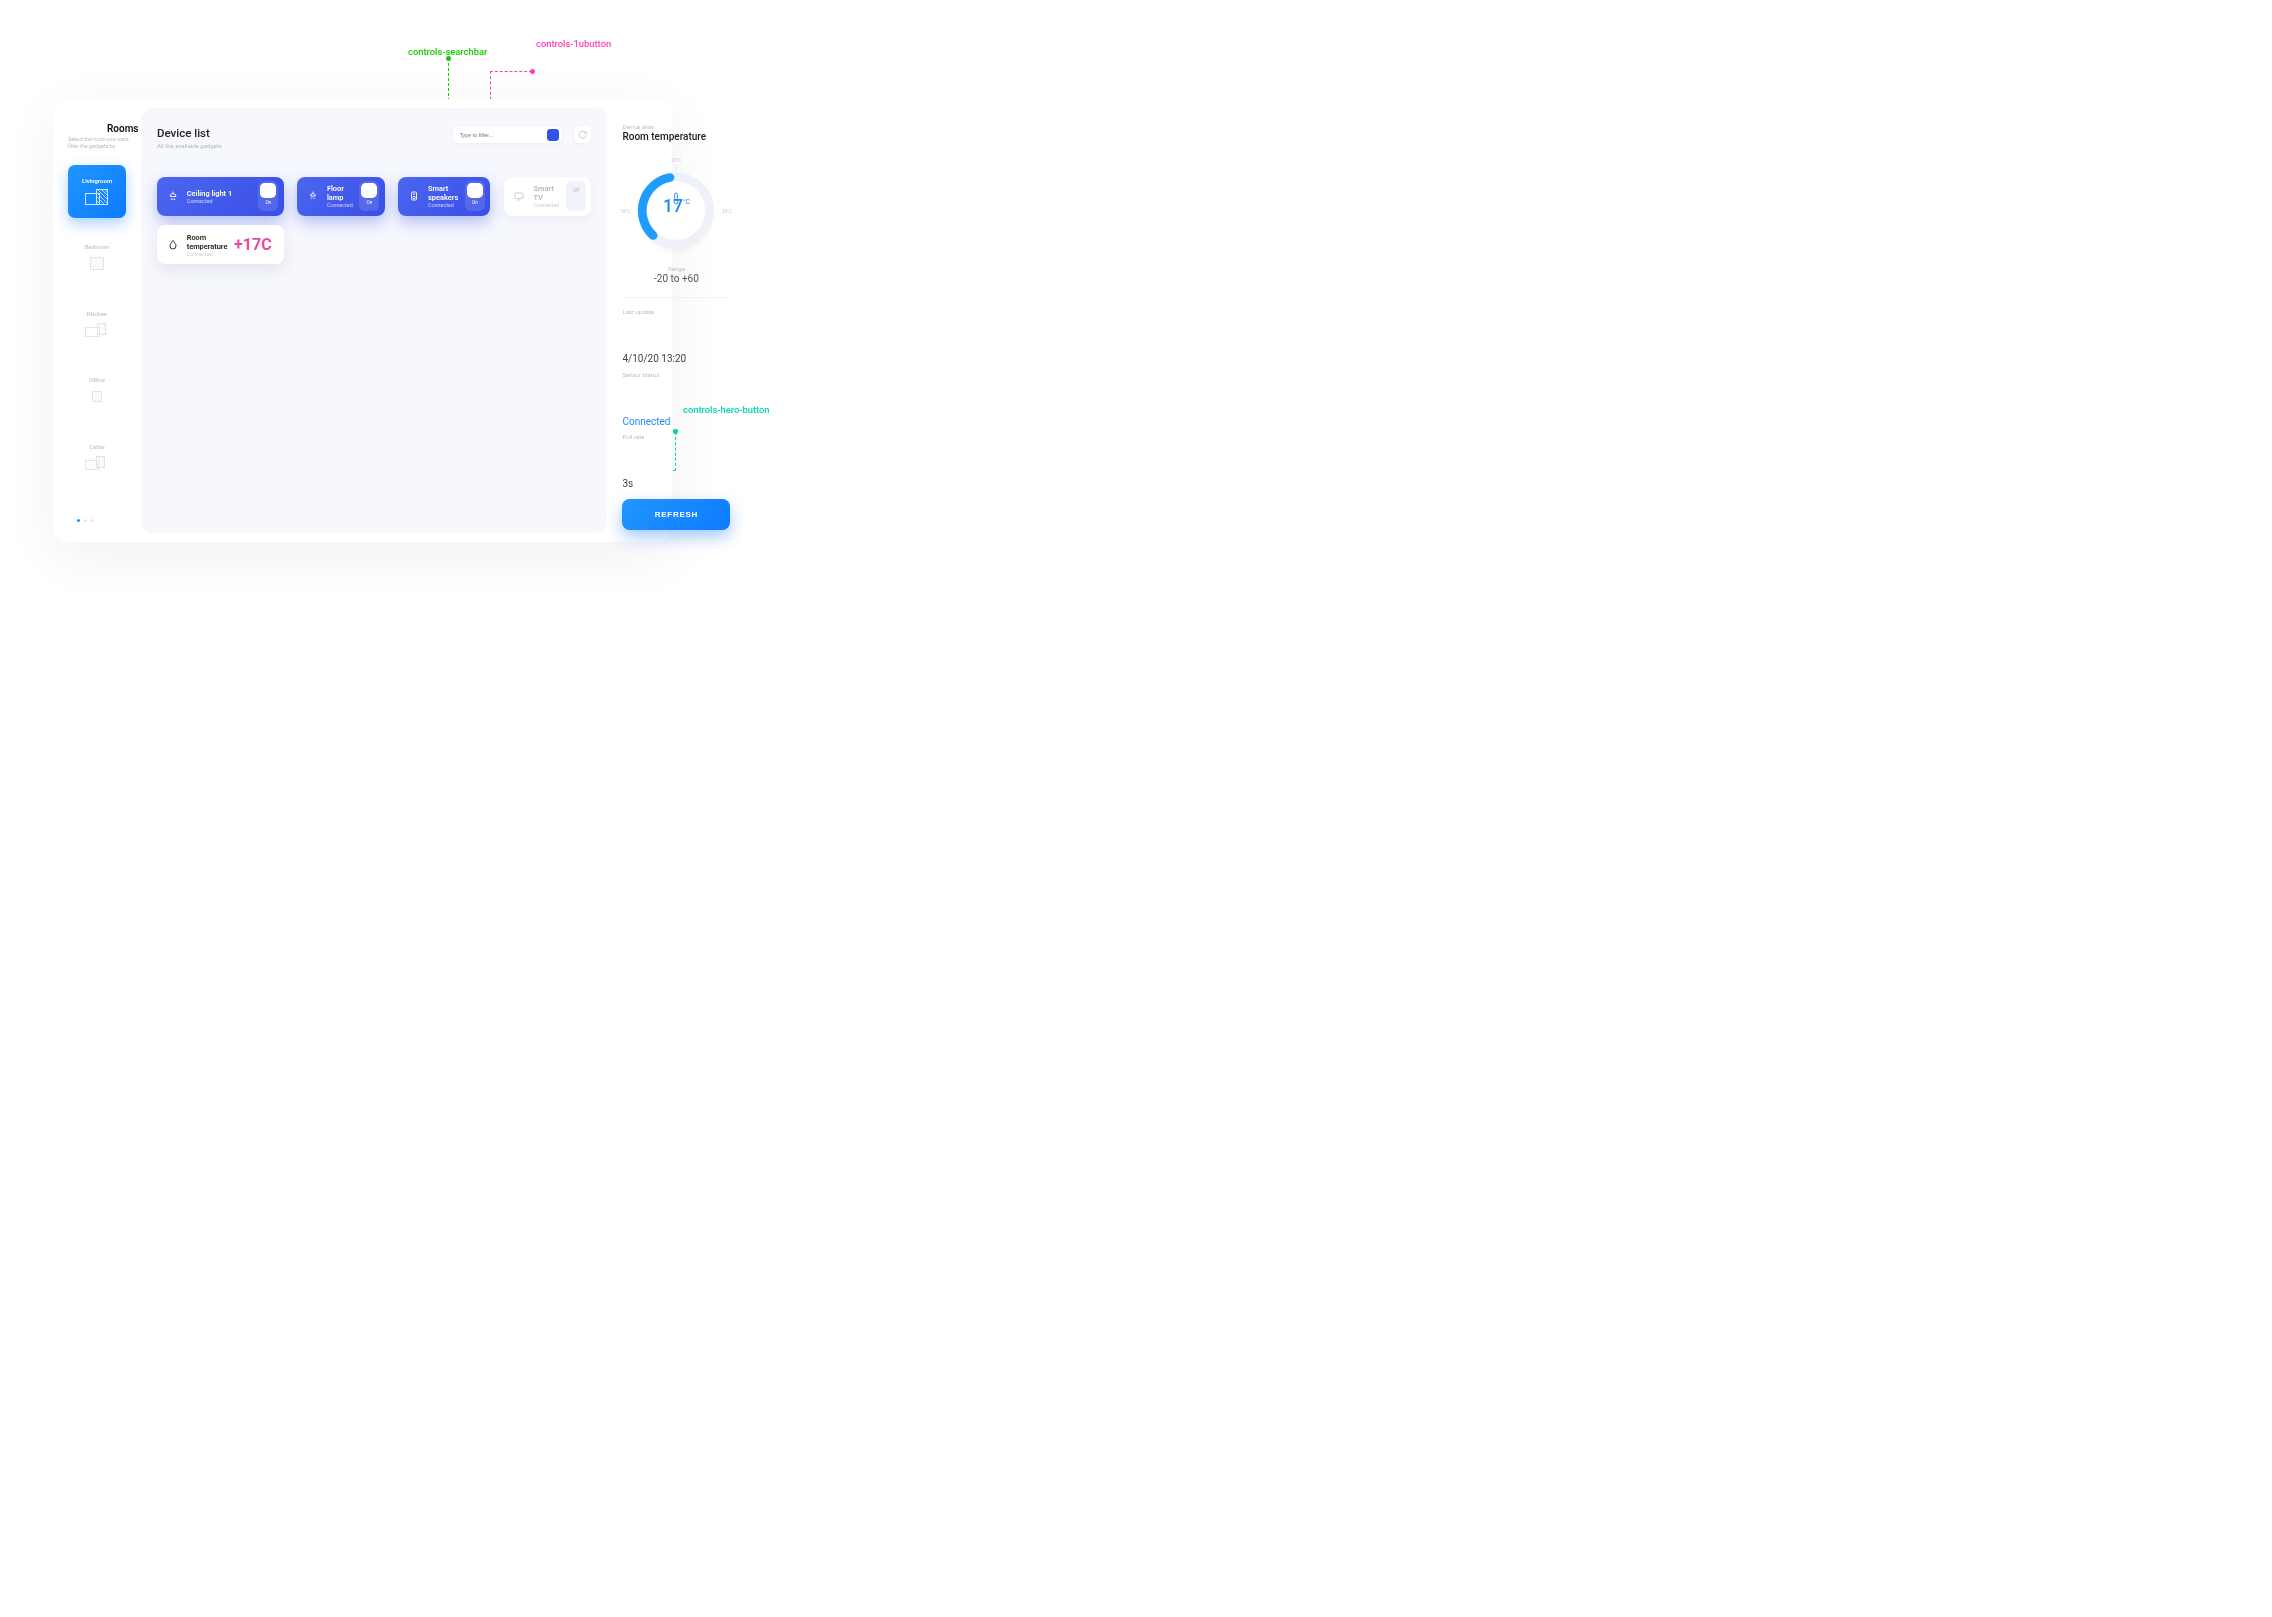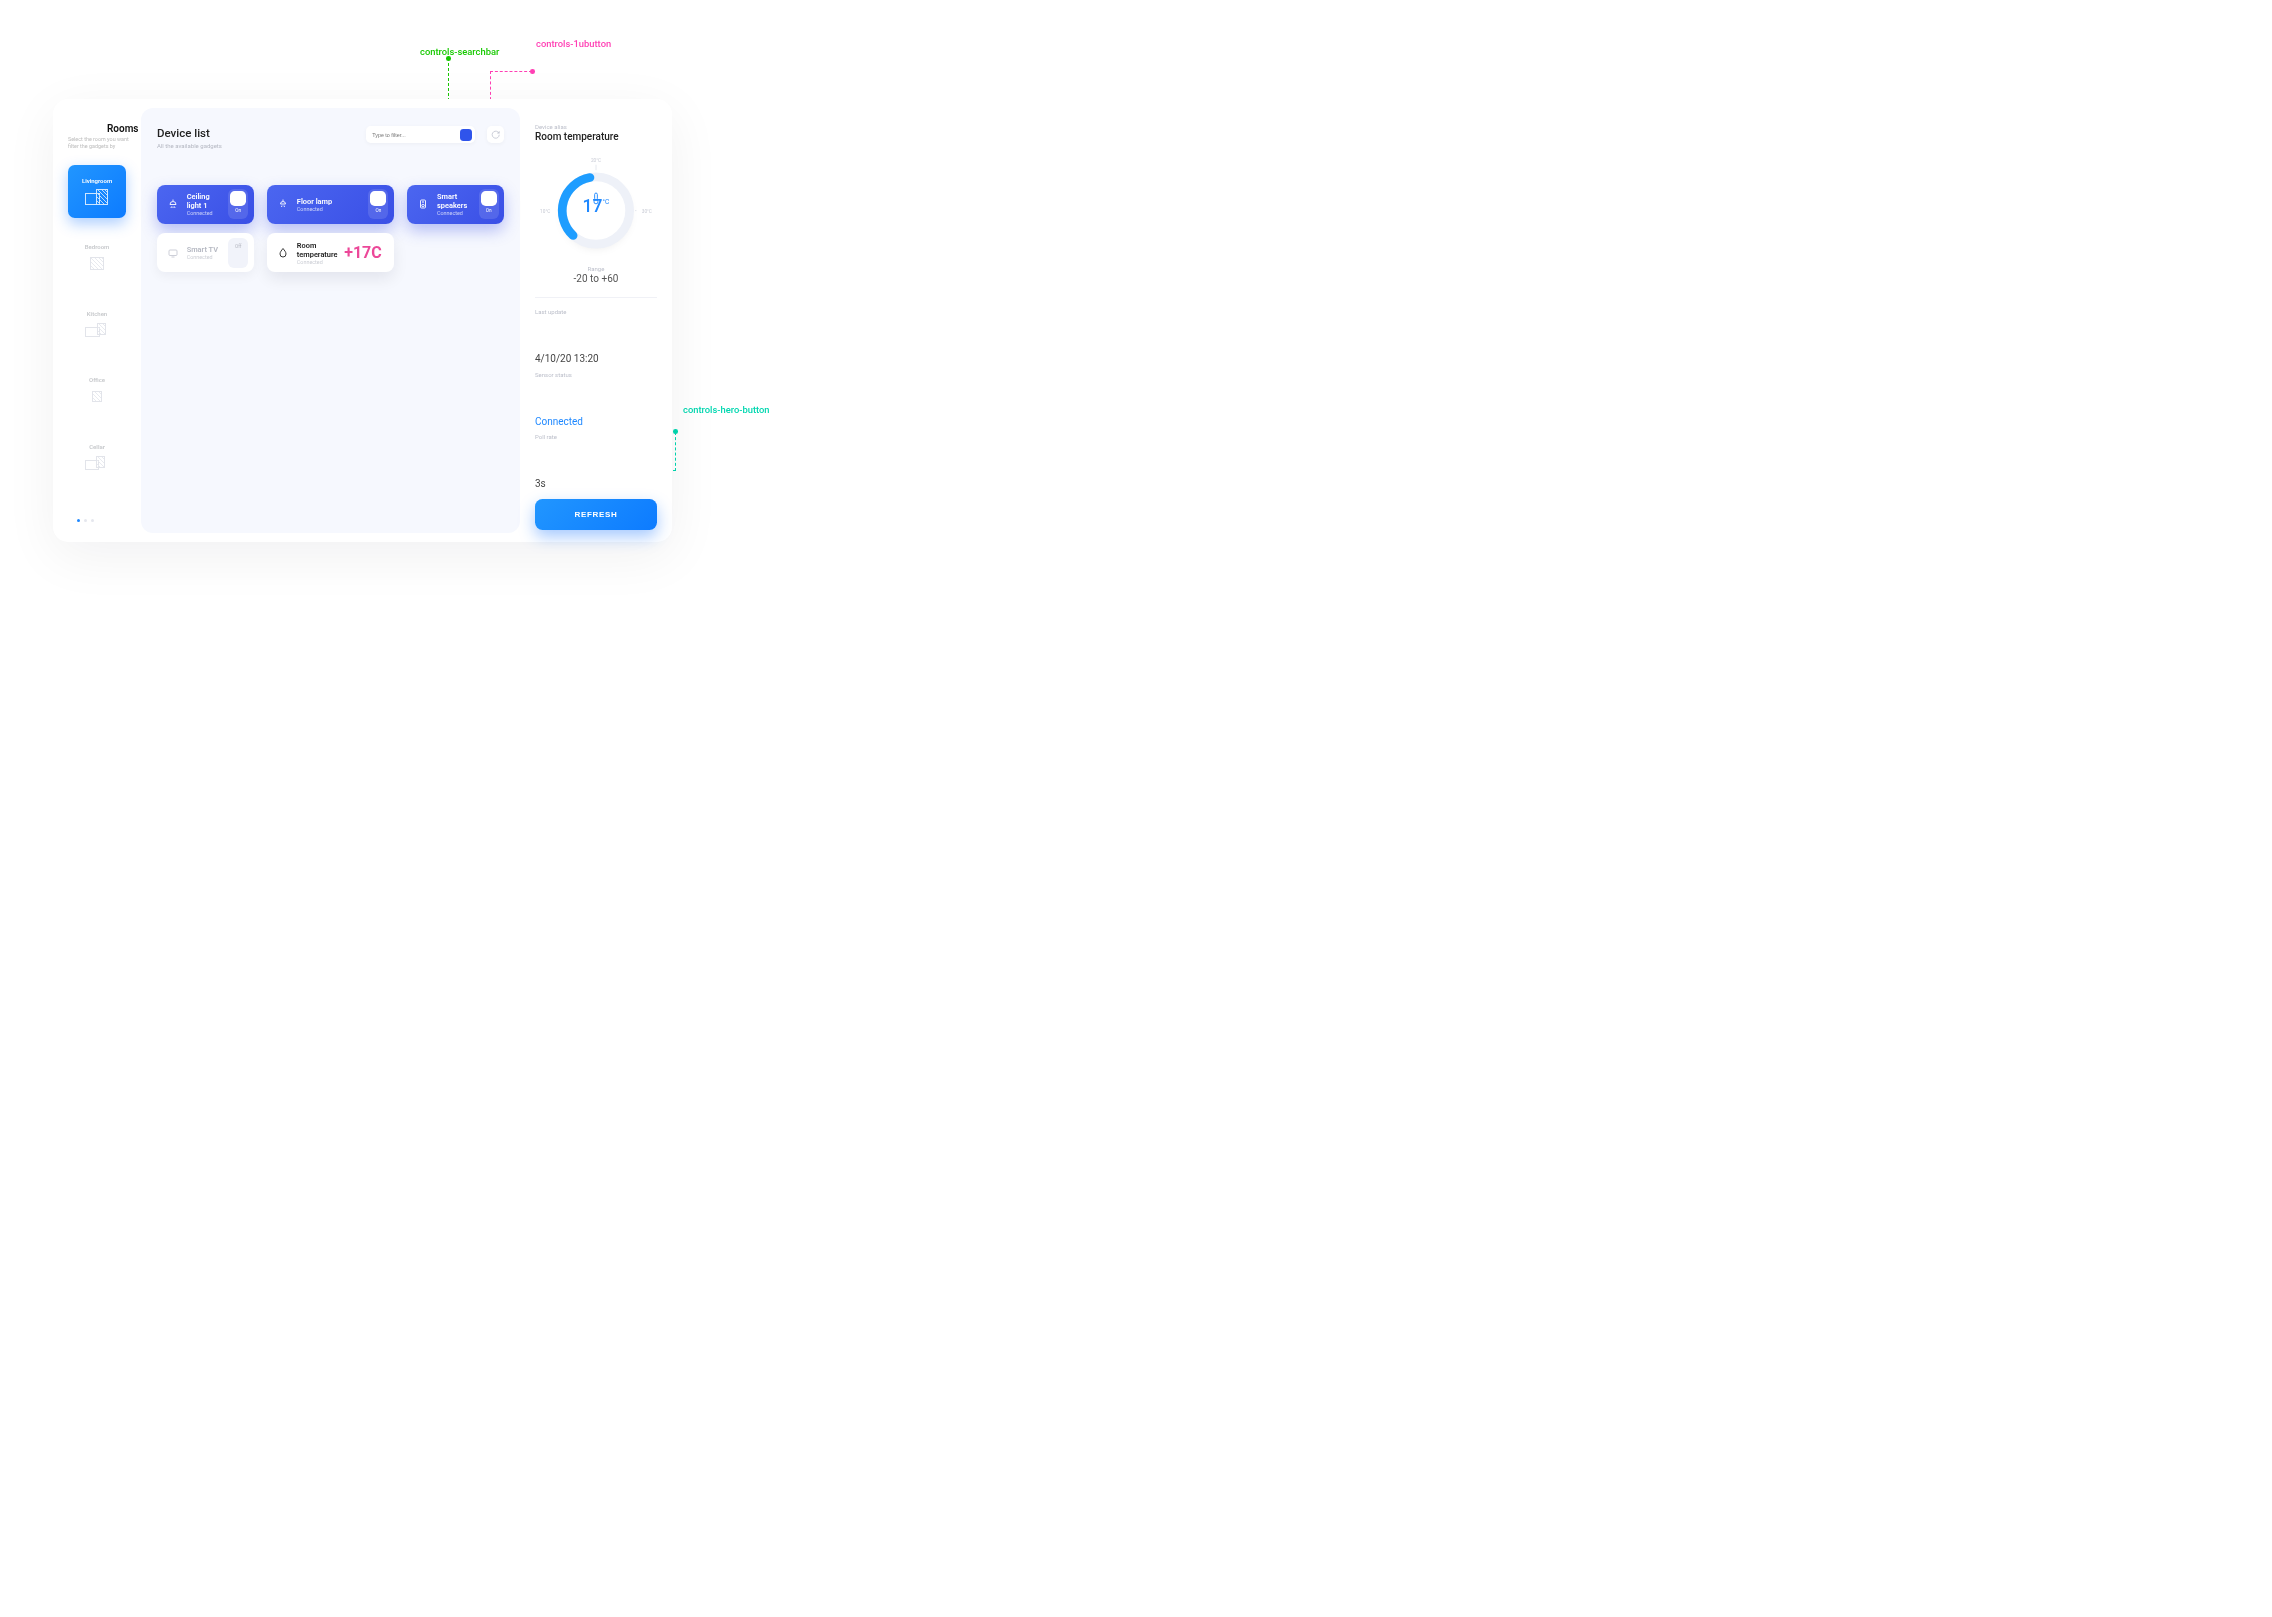--- a/index.html
+++ b/index.html
@@ -155,23 +155,23 @@
   width: 17.5px; height: 17.5px;
   background: #fff;
   border-radius: 4.7px;
   display: flex; align-items: center; justify-content: center;
   color: #bfc3cf;
   box-shadow: 0 1.3px 4px rgba(0,0,30,0.04);
   cursor: pointer;
 }
 
 .device-grid {
-  margin-top: 36px;
+  margin-top: 28px;
   display: grid;
-  grid-template-columns: 1fr 1fr 1fr;
+  grid-template-columns: 1fr 1fr 1fr 1fr;
   gap: 9.4px 13.5px;
 }
 .device {
   height: 39px;
   border-radius: 8px;
   display: flex;
   align-items: center;
   padding: 0 5.4px 0 8px;
   gap: 6.7px;
 }
@@ -259,21 +259,21 @@
 }
 
 .tick-label {
   font-size: 7px;
   fill: #c7cad4;
 }
 </style>
 </head>
 <body>
 
-<div class="callout-label" style="color:#17c900; left:420px; top:46px;">controls-searchbar</div>
+<div class="callout-label" style="color:#17c900; left:408px; top:46px;">controls-searchbar</div>
 <div class="callout-line" style="border-color:#17c900; left:448px; top:58px; height:63px;"></div>
 <div class="dot" style="background:#17c900; left:446px; top:56px;"></div>
 <div class="callout-box" style="border-color:#17c900; left:363px; top:121px; width:116px; height:21.6px;"></div>
 
 <div class="callout-label" style="color:#ff3fb4; left:536px; top:38px;">controls-1ubutton</div>
 <div class="callout-line" style="border-color:#ff3fb4; left:490px; top:71px; height:50px;"></div>
 <div class="callout-line-h" style="border-color:#ff3fb4; left:490px; top:71px; width:42px;"></div>
 <div class="dot" style="background:#ff3fb4; left:530px; top:69px;"></div>
 <div class="callout-box" style="border-color:#ff3fb4; left:481px; top:121px; width:21.6px; height:21.6px;"></div>
 

